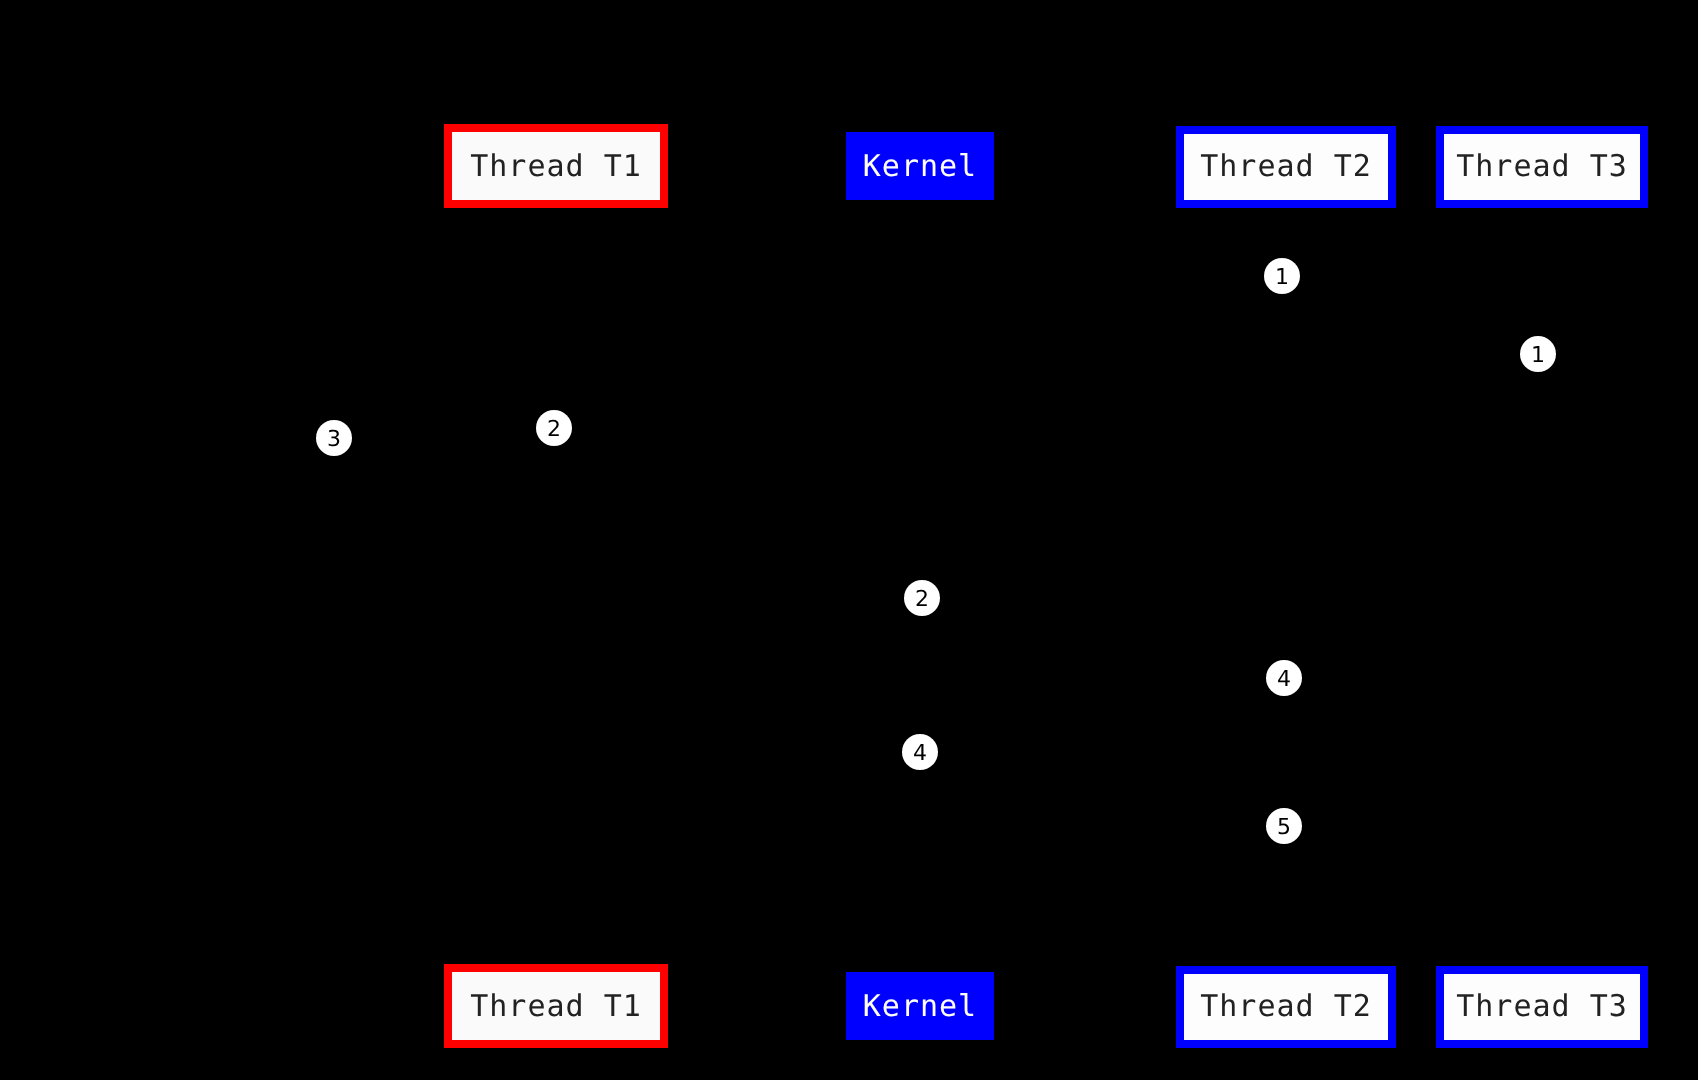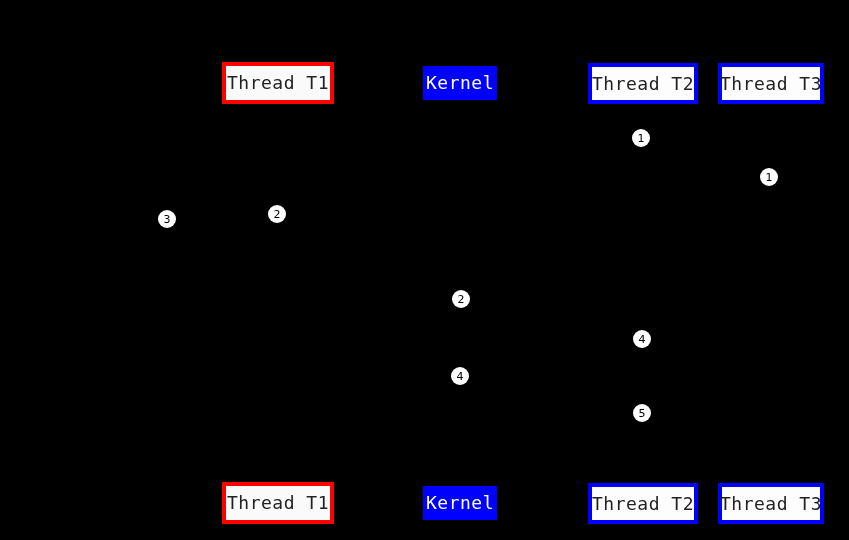--- a/index.html
+++ b/index.html
@@ -17,21 +17,21 @@
   }
 
   
   .participant {
     position: absolute;
     box-sizing: border-box;
     display: flex;
     align-items: center;
     justify-content: center;
     font-family: "DejaVu Sans Mono", "Liberation Mono", monospace;
-    font-size: 18px;
+    font-size: 15px;
     letter-spacing: 0.5px;
     white-space: nowrap;
     line-height: 1;
   }
   .participant.style-red {
     background: #fafafa;
     border: 4px solid #ff0000;
     color: #222222;
   }
   .participant.style-blueborder {

